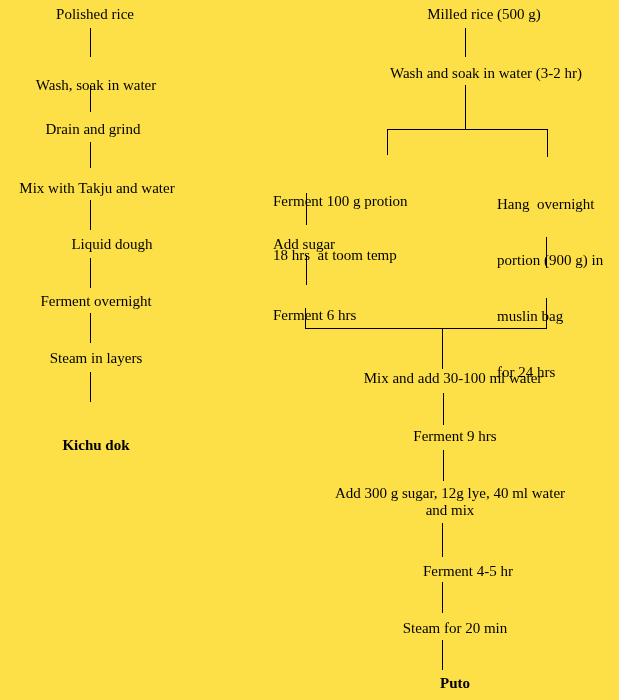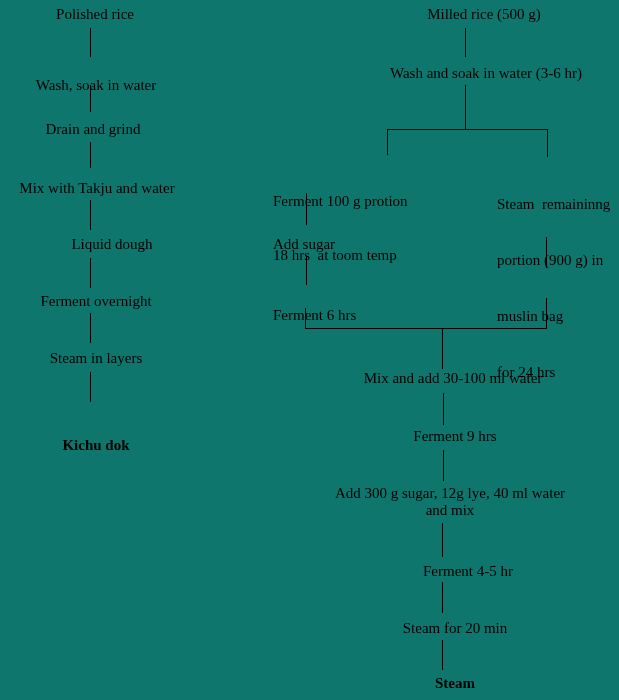--- a/index.html
+++ b/index.html
@@ -1,20 +1,20 @@
 <!DOCTYPE html>
 <html><head>
 <meta charset="utf-8">
 <style>
   html, body { margin: 0; padding: 0; background: #ffffff; }
   .canvas {
     position: relative;
     width: 619px;
     height: 700px;
-    background: #0f766e;
+    background: #fde047;
     font-family: "Liberation Serif", "DejaVu Serif", serif;
     font-size: 15px;
     color: #000000;
     overflow: hidden;
   }
   .node {
     position: absolute;
     white-space: pre;
     line-height: 18px;
     transform: translateX(-50%);
@@ -63,41 +63,41 @@
   <div class="vline" style="left:90px; top:313px; height:30px;"></div>
 
   <div class="node" style="left:96px; top:349px;">Steam in layers</div>
   <div class="vline" style="left:90px; top:372px; height:30px;"></div>
 
   <div class="node bold" style="left:96px; top:405px;margin-top:31px;">Kichu dok</div>
 
   <div class="node" style="left:484px; top:5px;">Milled rice (500 g)</div>
   <div class="vline" style="left:465px; top:28px; height:29px;"></div>
 
-  <div class="node" style="left:486px; top:64px;">Wash and soak in water (3-6 hr)</div>
+  <div class="node" style="left:486px; top:64px;">Wash and soak in water (3-2 hr)</div>
   <div class="vline" style="left:465px; top:85px; height:44px;"></div>
 
   <div class="hline" style="left:387px; top:129px; width:161px;"></div>
   <div class="vline" style="left:387px; top:129px; height:26px;"></div>
   <div class="vline" style="left:547px; top:129px; height:28px;"></div>
 
   <div class="node-left" style="left:273px; top:156px;">
     <div>Ferment 100 g protion</div>
     <div>18 hrs  at toom temp</div>
   </div>
   <div class="vline" style="left:306px; top:193px; height:32px;"></div>
 
   <div class="node-left" style="left:273px; top:235px;">Add sugar</div>
   <div class="vline" style="left:306px; top:255px; height:30px;"></div>
 
   <div class="node-left" style="left:273px; top:306px;">Ferment 6 hrs</div>
   <div class="vline" style="left:305px; top:308px; height:21px;"></div>
 
   <div class="node-left lh20" style="left:497px; top:158px;">
-    <div>Steam  remaininng</div>
+    <div>Hang  overnight</div>
     <div>portion (900 g) in</div>
     <div>muslin bag</div>
     <div>for 24 hrs</div>
   </div>
   <div class="vline" style="left:546px; top:237px; height:31px;"></div>
   <div class="vline" style="left:546px; top:298px; height:31px;"></div>
 
   <div class="hline" style="left:305px; top:328px; width:242px;"></div>
   <div class="vline" style="left:442px; top:329px; height:40px;"></div>
 
@@ -110,15 +110,15 @@
   <div class="node" style="left:450px; top:484px;">Add 300 g sugar, 12g lye, 40 ml water</div>
   <div class="node" style="left:450px; top:501px;">and mix</div>
   <div class="vline" style="left:442px; top:523px; height:34px;"></div>
 
   <div class="node" style="left:468px; top:562px;">Ferment 4-5 hr</div>
   <div class="vline" style="left:442px; top:582px; height:31px;"></div>
 
   <div class="node" style="left:455px; top:619px;">Steam for 20 min</div>
   <div class="vline" style="left:442px; top:640px; height:30px;"></div>
 
-  <div class="node bold" style="left:455px; top:674px;">Steam</div>
+  <div class="node bold" style="left:455px; top:674px;">Puto</div>
 
 </div>
 
 </body></html>

